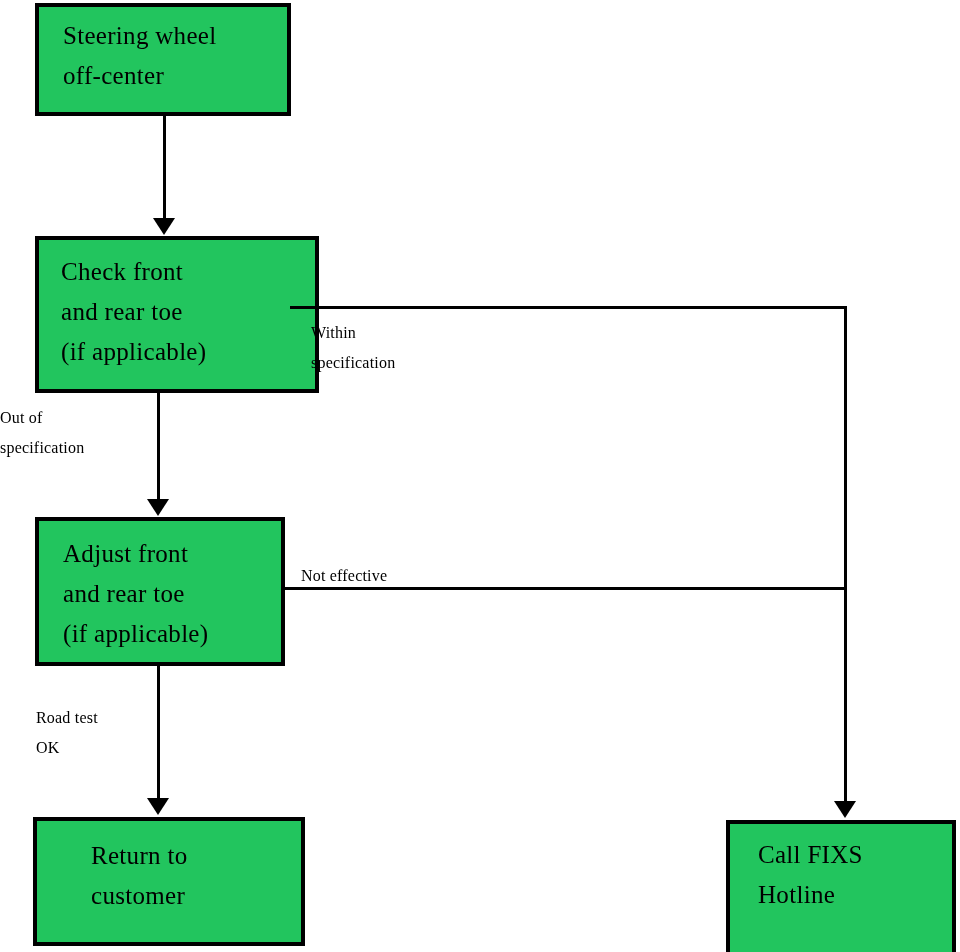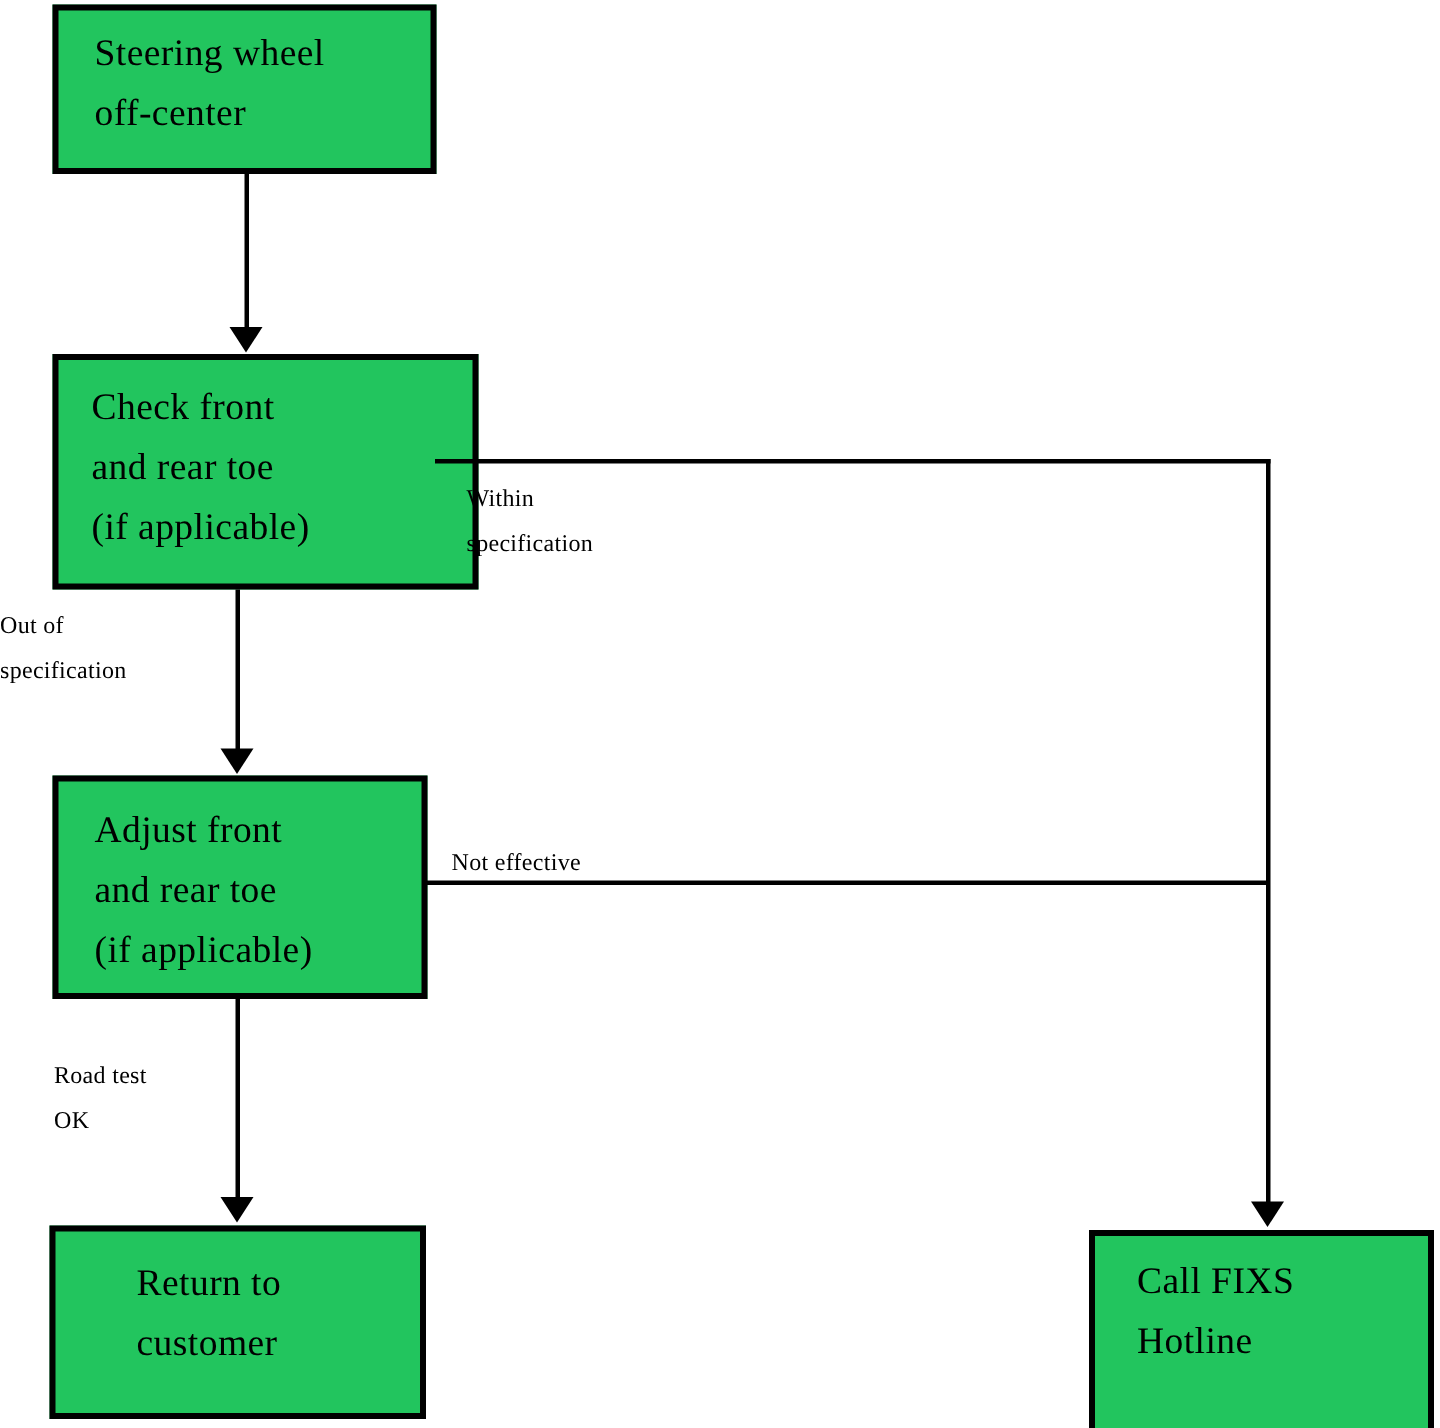--- a/index.html
+++ b/index.html
@@ -22,21 +22,21 @@
     border: 4px solid #000000;
     background: #22c55e;
     font-size: 25px;
     line-height: 40px;
     white-space: pre-line;
     letter-spacing: 0.3px;
   }
   #node-steering-wheel { left: 35px;  top: 3px;   width: 256px; height: 113px; padding: 9px 6px 0 24px; }
   #node-check-toe      { left: 35px;  top: 236px; width: 284px; height: 157px; padding: 12px 6px 0 22px; }
   #node-adjust-toe     { left: 35px;  top: 517px; width: 250px; height: 149px; padding: 13px 6px 12px 24px; }
-  #node-return-customer{ left: 33px;  top: 817px; width: 251px; height: 129px; padding: 15px 6px 0 54px; }
+  #node-return-customer{ left: 33px;  top: 817px; width: 272px; height: 129px; padding: 15px 6px 0 54px; }
   #node-call-fixs      { left: 726px; top: 820px; width: 230px; height: 154px; padding: 11px 6px 0 28px; }
 
   .edge-label {
     position: absolute;
     font-size: 16px;
     line-height: 30px;
     white-space: pre-line;
     letter-spacing: 0.2px;
   }
   #label-within-spec   { left: 311px; top: 318px; }

